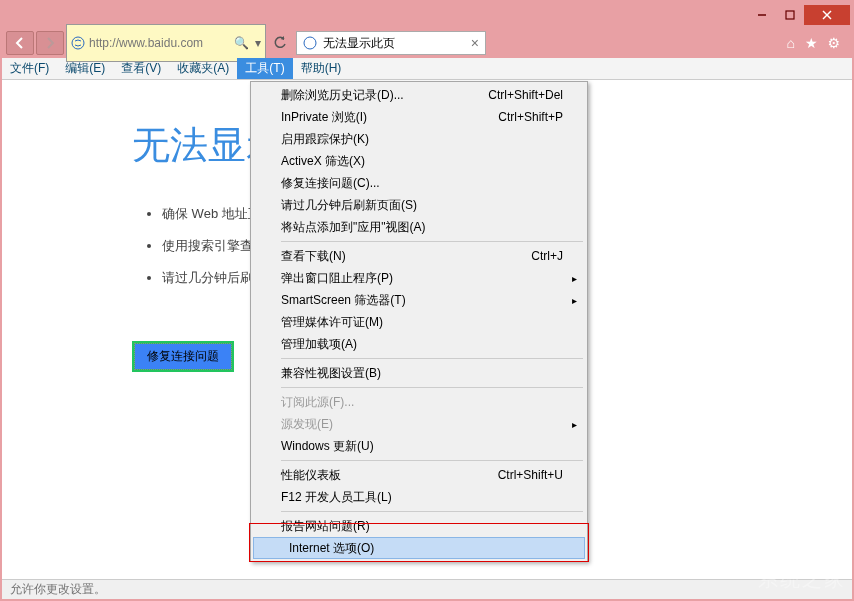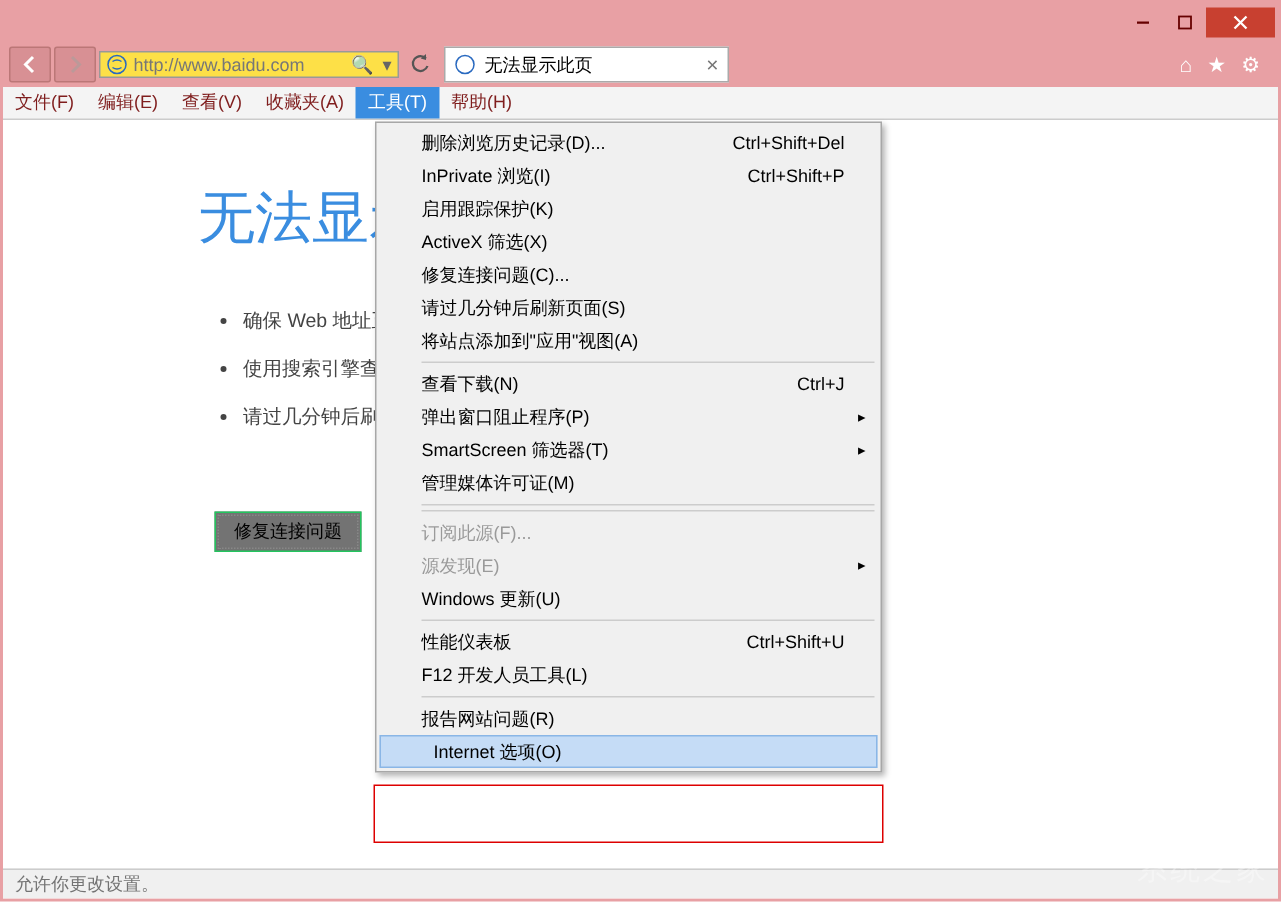--- a/index.html
+++ b/index.html
@@ -7,45 +7,45 @@
 
 
 .title-bar { background: #e8a0a4; height: 26px; display: flex; justify-content: flex-end; align-items: center; padding: 0 2px; }
 .win-btn { width: 28px; height: 20px; display: inline-flex; align-items: center; justify-content: center; color: #600; }
 .win-btn.close { background: #c84030; color: #fff; width: 46px; height: 20px; }
 .win-btn svg { width: 10px; height: 10px; }
 
 
 .nav-bar { background: #e8a0a4; height: 30px; display: flex; align-items: center; padding: 0 4px; gap: 2px; }
 .nav-arrow { width: 28px; height: 24px; border: 1px solid #b77; border-radius: 2px; display: flex; align-items: center; justify-content: center; background: #d89094; color: #655; }
-.url-bar { flex: 0 0 200px; height: 18px; background: #fde047; border: 1px solid #999; display: flex; align-items: center; padding: 0 4px; }
+.url-bar { flex: 0 0 200px; height: 38px; background: #fef9c3; border: 1px solid #999; display: flex; align-items: center; padding: 0 4px; }
 .url-icon { width: 14px; height: 14px; margin-right: 4px; color: #2a6ac0; }
 .url-text { color: #777; flex: 1; white-space: nowrap; overflow: hidden; }
 .url-tools { display: flex; gap: 6px; margin-left: 4px; color: #666; }
 .refresh-btn { width: 24px; height: 22px; display: flex; align-items: center; justify-content: center; color: #555; }
 
 
 .tab { height: 24px; background: #fff; border: 1px solid #aaa; display: flex; align-items: center; padding: 0 6px; width: 190px; margin: 0 2px; }
 .tab-icon { width: 14px; height: 14px; margin-right: 6px; color: #2a6ac0; }
 .tab-close { margin-left: auto; color: #777; font-size: 14px; }
 
 .right-icons { margin-left: auto; display: flex; gap: 10px; padding-right: 8px; }
 .right-icons span { color: #fff; font-size: 14px; }
 
 
 .menu-bar { background: #f4f4f4; border-bottom: 1px solid #ccc; height: 22px; display: flex; align-items: stretch; }
-.menu-item { padding: 0 8px; display: flex; align-items: center; color: #7f1d1d; }
+.menu-item { padding: 0 8px; display: flex; align-items: center; color: #0c4a6e; }
 .menu-item.active { background: #3a8de0; color: #fff; }
 
 
 .content { padding: 40px 0 0 130px; position: relative; }
 .page-title { font-size: 38px; color: #3a8de0; font-weight: normal; margin-bottom: 34px; }
 .bullets { list-style: disc; padding-left: 30px; color: #444; }
 .bullets li { margin-bottom: 14px; font-size: 13px; }
-.fix-btn { margin-top: 40px; border: 1px solid #22c55e; background: #737373; padding: 4px 12px; font-size: 12px; outline: 1px dotted #888; outline-offset: -3px; margin-left: 11px; }
+.fix-btn { margin-top: 40px; border: 3px solid #22c55e; background: #3b82f6; padding: 4px 12px; font-size: 12px; outline: 1px dotted #888; outline-offset: -3px; }
 
 
 .dropdown { position: absolute; left: 248px; top: 79px; width: 338px; background: #f0f0f0; border: 1px solid #a7a7a7; box-shadow: 2px 2px 4px rgba(0,0,0,0.3); padding: 2px; z-index: 10; }
 .dd-item { height: 22px; display: flex; align-items: center; padding: 0 22px 0 28px; color: #000; position: relative; text-align: center; }
 .dd-item.disabled { color: #9a9a9a; }
 .dd-item.hover { background: #c5dcf6; border: 1px solid #8ab6e6; padding: 0 21px 0 35px; height: 22px; }
 .dd-shortcut { margin-left: auto; color: #000; }
 .dd-sep { height: 1px; background: #ccc; margin: 3px 2px 3px 28px; }
 .dd-arrow { position: absolute; right: 8px; font-size: 10px; color: #000; }
 
@@ -174,21 +174,27 @@
       <span>弹出窗口阻止程序(P)</span>
       <span class="dd-arrow">▸</span>
     </div>
     <div class="dd-item">
       <span>SmartScreen 筛选器(T)</span>
       <span class="dd-arrow">▸</span>
     </div>
     <div class="dd-item">
       <span>管理媒体许可证(M)</span>
     </div>
-    <div class="dd-sep"></div>
+    <div class="dd-item">
+      <span>管理加载项(A)</span>
+    </div>
+    <div class="dd-sep"></div>
+    <div class="dd-item">
+      <span>兼容性视图设置(B)</span>
+    </div>
     <div class="dd-sep"></div>
     <div class="dd-item disabled">
       <span>订阅此源(F)...</span>
     </div>
     <div class="dd-item disabled">
       <span>源发现(E)</span>
       <span class="dd-arrow">▸</span>
     </div>
     <div class="dd-item">
       <span>Windows 更新(U)</span>

